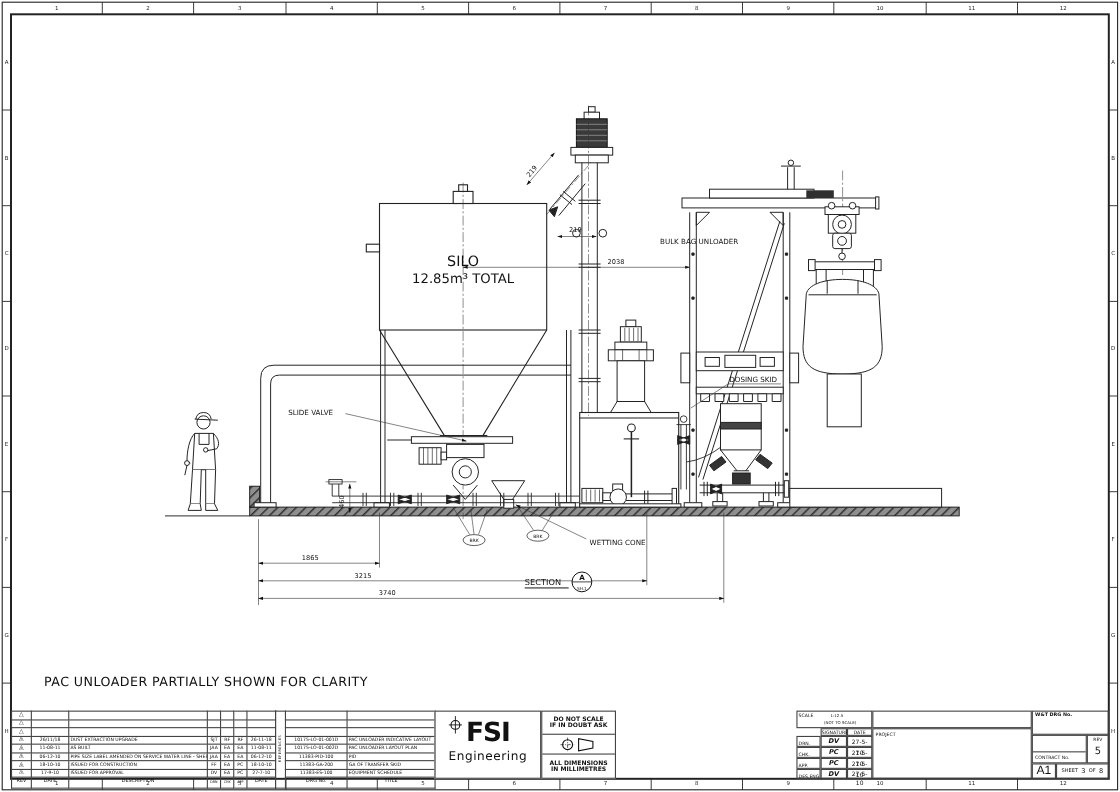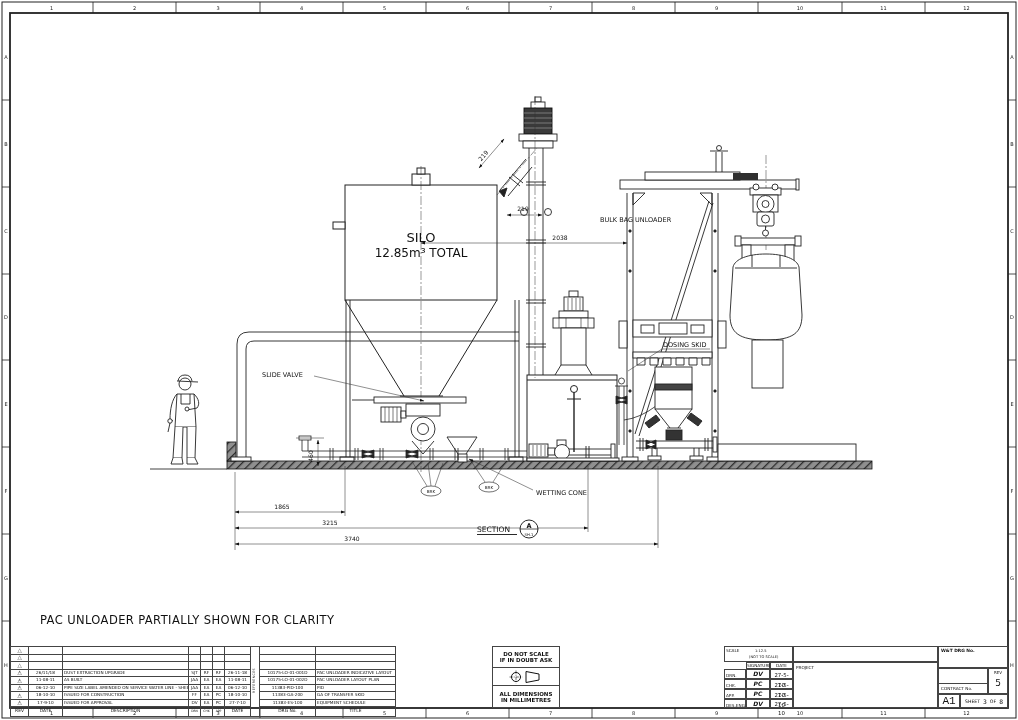--- a/index.html
+++ b/index.html
@@ -471,20 +471,28 @@
           <td class="c">11383-ES-100</td>
           <td>EQUIPMENT SCHEDULE</td>
         </tr>
   <tr class="hdr">
           <td>DRG No.</td>
           <td>TITLE</td>
         </tr>
 </tbody>
     </table>
 
+<div class="blk" style="left:395px;top:646px;width:97px;height:62px;text-align:center">
+  <svg width="16" height="16" viewBox="0 0 16 16" style="position:absolute;left:10px;top:4px">
+    <circle cx="8" cy="8" r="4" fill="none" stroke="#111" stroke-width="1"></circle>
+    <path d="M8,0V16 M2,8H14" stroke="#111" stroke-width="0.8" fill="none"></path>
+  </svg>
+  <div style="margin-top:7px;font-size:24px;font-weight:bold;letter-spacing:-1px;line-height:1">FSI</div>
+  <div style="font-size:11px;margin-top:3px;letter-spacing:0.5px">Engineering</div>
+</div>
 
 <div class="blk" style="left:492px;top:646px;width:68px;height:62px;font-size:5.5px;font-weight:bold;text-align:center">
   <div class="abs" style="left:0;top:0;width:66px;height:21px;border-bottom:1px solid #444;display:flex;flex-direction:column;justify-content:center">
     <div>DO NOT SCALE</div>
     <div>IF IN DOUBT ASK</div>
   </div>
   <div class="abs" style="left:0;top:21px;width:66px;height:18px;border-bottom:1px solid #444;display:flex;align-items:center;justify-content:center">
     <svg width="34" height="14" viewBox="0 0 34 14">
       <circle cx="7" cy="7" r="4.5" fill="none" stroke="#111" stroke-width="1"></circle>
       <path d="M7,0.5V13.5 M0.5,7H13.5" stroke="#111" stroke-width="0.6" stroke-dasharray="3 1.2 1 1.2" fill="none"></path>
@@ -536,21 +544,21 @@
     <span style="position:absolute;left:2px;top:1px;font-weight:bold;font-size:4.4px">W&amp;T DRG No.</span>
   </div>
   <div class="tb-cell" style="left:214px;top:22px;width:50px;height:26px">
     <div style="position:absolute;left:0;right:0;top:14px;border-top:0.7px solid #444"></div>
     <span style="position:absolute;left:2px;top:17px">CONTRACT No.</span>
   </div>
   <div class="tb-cell" style="left:264px;top:22px;width:20px;height:26px;text-align:center">
     <div style="font-size:4px;margin-top:1px">REV</div>
     <div style="font-size:9px;margin-top:3px">5</div>
   </div>
-  <div class="tb-cell" style="left:214px;top:48px;width:22px;height:14px;text-align:center;font-family:Liberation Mono, monospace;font-size:11px;line-height:13px">
+  <div class="tb-cell" style="left:214px;top:48px;width:22px;height:14px;text-align:center;font-family:Liberation Sans, sans-serif;font-size:11px;line-height:13px">
     <span>A1</span>
   </div>
   <div class="tb-cell" style="left:236px;top:48px;width:48px;height:14px;display:flex;align-items:center;justify-content:center;gap:3px;font-size:4.6px">
     <span>SHEET</span>
     <span style="font-size:6px">3</span>
     <span>OF</span>
     <span style="font-size:6px">8</span>
   </div>
 </div>
 

